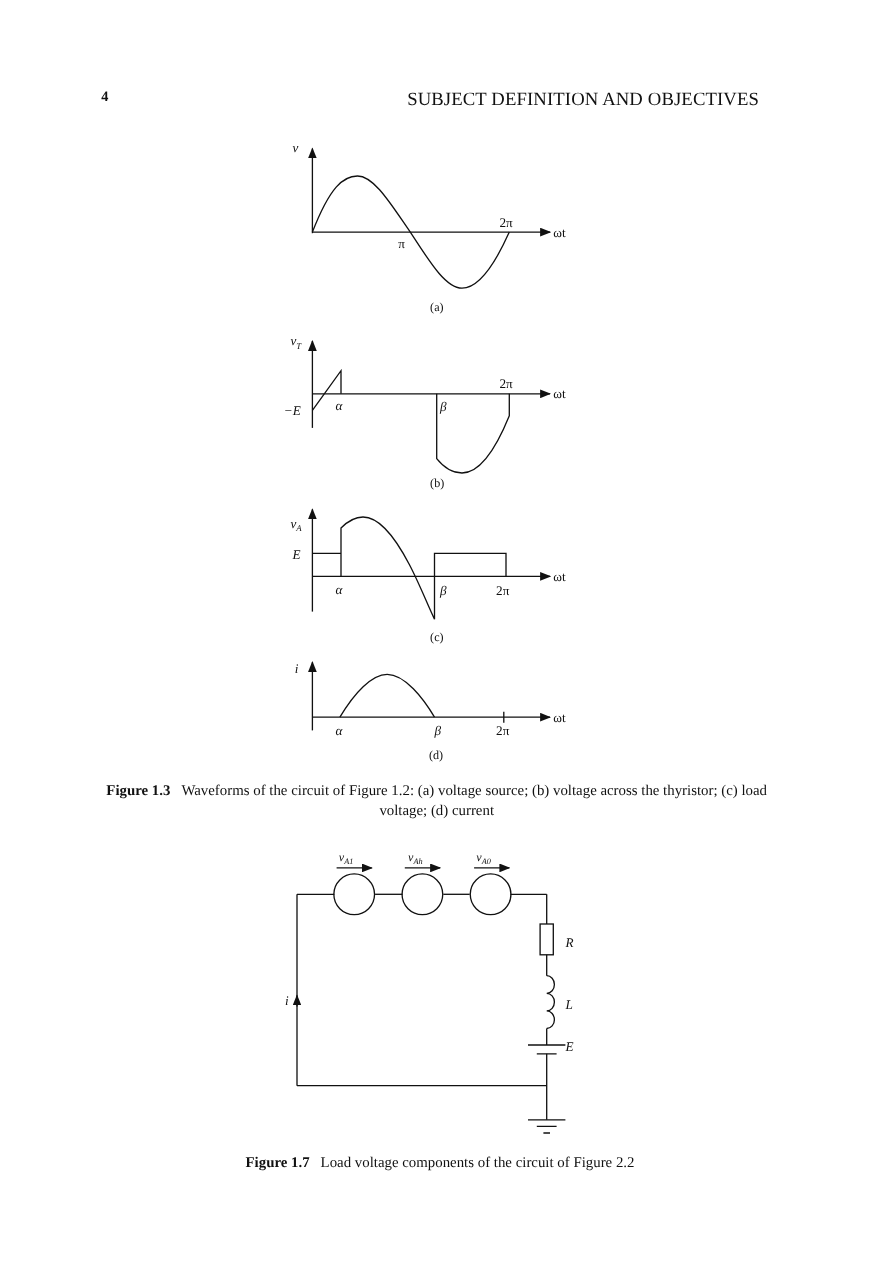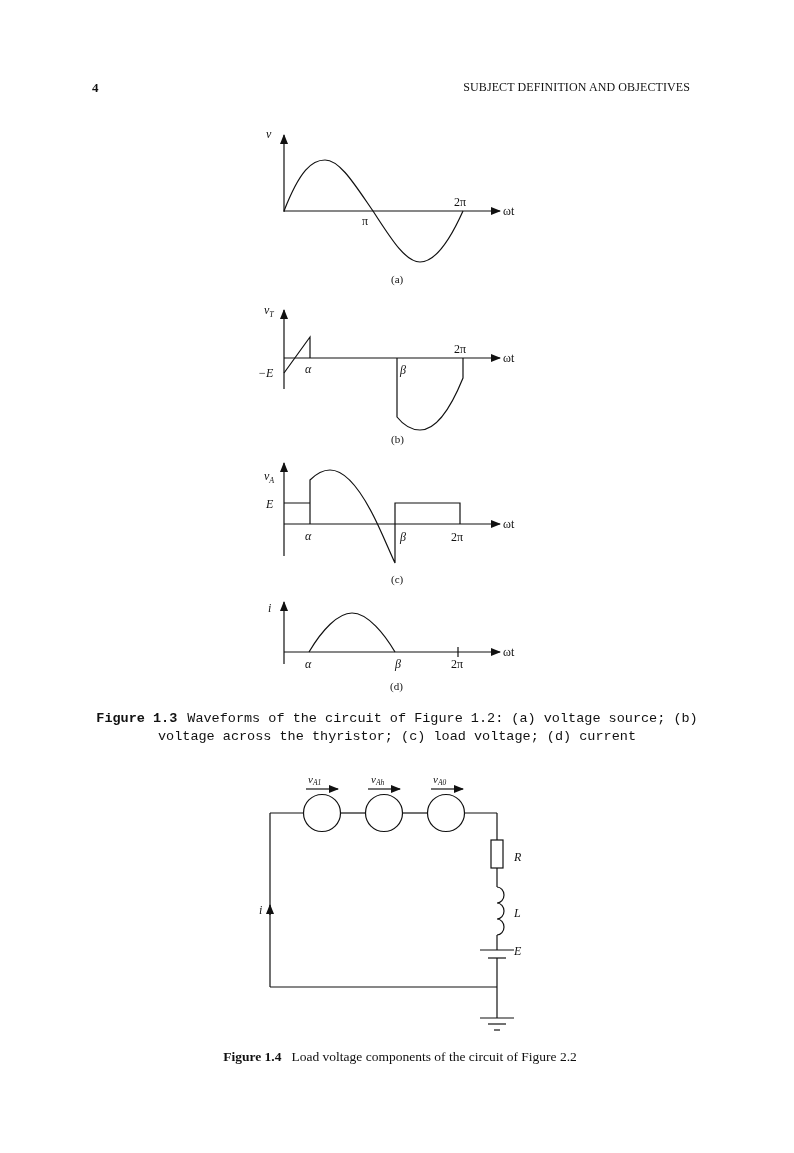--- a/index.html
+++ b/index.html
@@ -1,25 +1,25 @@
 <!DOCTYPE html>
 <html><head>
 <meta charset="utf-8">
 <style>
   html, body { margin: 0; padding: 0; background: #ffffff; }
   body { width: 794px; height: 1153px; position: relative; overflow: hidden;
          font-family: "Liberation Serif", "DejaVu Serif", serif; color: #111; }
   .page-num { position: absolute; left: 92px; top: 80px; font-size: 13px; font-weight: bold; }
-  .running-head { position: absolute; right: 104px; top: 80px; font-size: 12px; letter-spacing: 0.1px; }
+  .running-head { position: absolute; right: 104px; top: 80px; font-size: 17px; letter-spacing: 0.1px; }
   svg { position: absolute; left: 0; top: 0; }
   svg text { font-family: "Liberation Serif", "DejaVu Serif", serif; fill: #111; }
   .it { font-style: italic; }
   .caption { position: absolute; font-size: 13.5px; line-height: 18px; text-align: center; }
   .caption b { font-weight: bold; margin-right: 10px; }
-  .cap13 { left: 88px; top: 710px; width: 618px; font-family: Liberation Mono, monospace; }
+  .cap13 { left: 88px; top: 710px; width: 618px; }
   .cap14 { left: 150px; top: 1048px; width: 500px; }
 </style>
 </head>
 <body>
 
 <div class="page-num">4</div>
 <div class="running-head">SUBJECT DEFINITION AND OBJECTIVES</div>
 
 <svg width="794" height="1153" viewBox="0 0 794 1153">
   <defs>
@@ -114,13 +114,13 @@
   <text x="371" y="783" font-size="11" class="it"><tspan>v</tspan><tspan font-size="7.5" dy="2">Ah</tspan></text>
   <text x="433" y="783" font-size="11" class="it"><tspan>v</tspan><tspan font-size="7.5" dy="2">A0</tspan></text>
   <text x="514" y="861" font-size="12" class="it">R</text>
   <text x="514" y="917" font-size="12" class="it">L</text>
   <text x="514" y="955" font-size="12" class="it">E</text>
   <text x="259" y="914" font-size="12" class="it">i</text>
 </svg>
 
 <div class="caption cap13"><b>Figure 1.3</b><span>Waveforms of the circuit of Figure 1.2: (a) voltage source; (b) voltage across the thyristor; (c) load voltage; (d) current</span></div>
 
-<div class="caption cap14"><b>Figure 1.4</b><span>Load voltage components of the circuit of Figure 2.2</span></div>
+<div class="caption cap14"><b>Figure 1.7</b><span>Load voltage components of the circuit of Figure 2.2</span></div>
 
 </body></html>

